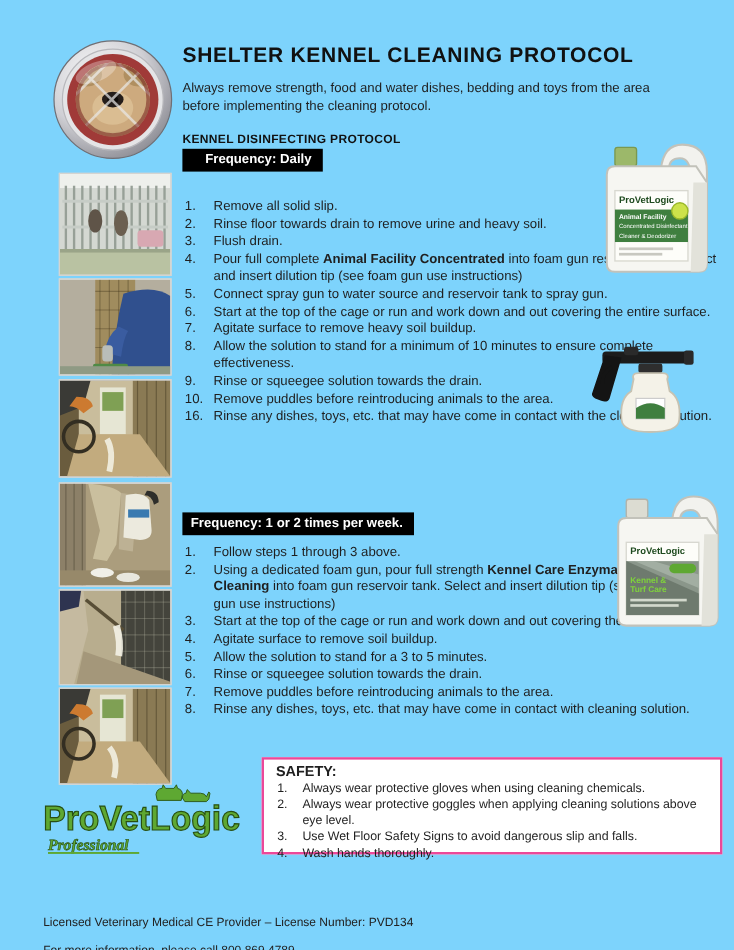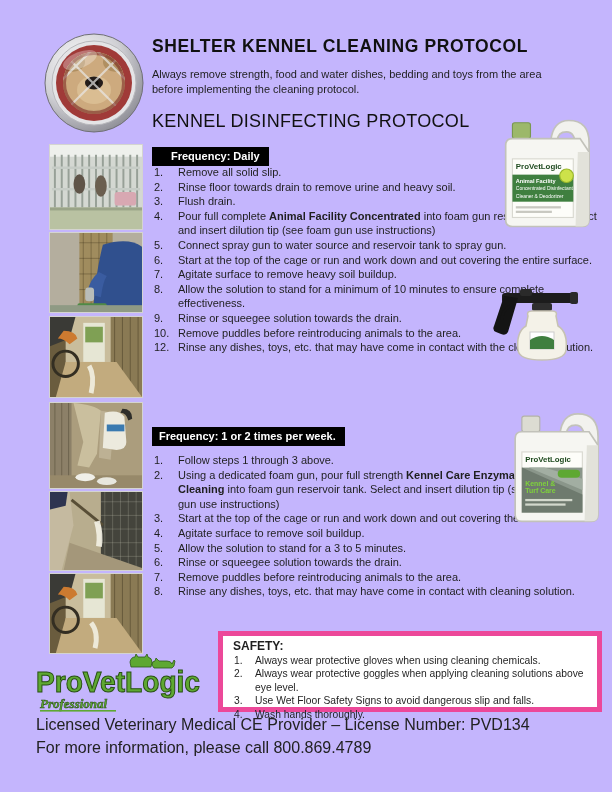--- a/index.html
+++ b/index.html
@@ -1,47 +1,47 @@
 <!DOCTYPE html>
 <html><head>
 <meta charset="utf-8">
 <style>
   html,body{margin:0;padding:0;background:#ffffff;}
-  .page{position:relative;width:612px;height:792px;background:#c4b5fd;overflow:hidden;
+  .page{position:relative;width:612px;height:792px;background:#7dd3fc;overflow:hidden;
         font-family:"Liberation Sans",sans-serif;color:#1f1f1f;}
 
   .abs{position:absolute;}
 
   .title{left:152px;top:36px;width:456px;font-size:17.5px;font-weight:bold;letter-spacing:.6px;color:#111;}
   .intro{left:152px;top:67px;width:416px;font-size:11px;line-height:14.5px;}
-  h2.sec{margin:0;font-size:18px;font-weight:normal;letter-spacing:.3px;color:#111;}
+  h2.sec{margin:0;font-size:10px;font-weight:bold;letter-spacing:.3px;color:#111;}
   .sec1{left:152px;top:111px;}
   .sec2{left:152px;top:404px;}
 
   .badge{background:#000;color:#fff;font-weight:bold;font-size:11px;padding:3px 9px 4px 7px;display:inline-block;}
-  .badge1{left:152px;top:147px;padding-left:19px;}
+  .badge1{left:152px;top:124px;padding-left:19px;}
   .badge2{left:152px;top:427px;}
 
   ol.steps{list-style:none;margin:0;padding:0;font-size:11px;line-height:14.6px;}
   ol.steps li{position:relative;padding-left:26px;}
   ol.steps .num{position:absolute;left:2px;}
   #list1{left:152px;top:165px;width:456px;}
   #list2{left:152px;top:453px;width:456px;}
   #list1 li:nth-of-type(2){max-width:356px;}
   #list1 li:nth-of-type(8){max-width:400px;}
   #list2 li:nth-of-type(1),#list2 li:nth-of-type(2){max-width:392px;}
 
-  .safety-box{left:218px;top:631px;width:384px;height:81px;border:5px solid #ec4899;
+  .safety-box{left:218px;top:631px;width:384px;height:81px;border:2px solid #ec4899;
               box-sizing:border-box;padding:3px 6px 0 8px;background:#fff;}
   .safety-box h3{margin:0 0 1px 2px;font-size:12px;font-weight:bold;}
   ol.safety{list-style:none;margin:0;padding:0;font-size:10.3px;line-height:13.4px;}
   ol.safety li{position:relative;padding-left:24px;}
   ol.safety .num{position:absolute;left:3px;}
 
-  .footer-line{left:36px;font-size:16px;color:#222;}
+  .footer-line{left:36px;font-size:10px;color:#222;margin-top:48px;}
   .f1{top:716px;}
   .f2{top:739px;}
 
   .photo{left:49px;width:94px;border:1px solid #d4d4d0;box-sizing:border-box;background:#ddd;overflow:hidden;}
   .p1{top:144px;height:86px;}
   .p2{top:232px;height:81px;}
   .p3{top:316px;height:82px;}
   .p4{top:402px;height:87px;}
   .p5{top:491px;height:80px;}
   .p6{top:573px;height:81px;}
@@ -252,21 +252,21 @@
       <li><span class="num">6.</span><span>Start at the top of the cage or run and work down and out covering the entire surface.</span><b></b><span></span></li>
 
       <li><span class="num">7.</span><span>Agitate surface to remove heavy soil buildup.</span><b></b><span></span></li>
 
       <li><span class="num">8.</span><span>Allow the solution to stand for a minimum of 10 minutes to ensure complete effectiveness.</span><b></b><span></span></li>
 
       <li><span class="num">9.</span><span>Rinse or squeegee solution towards the drain.</span><b></b><span></span></li>
 
       <li><span class="num">10.</span><span>Remove puddles before reintroducing animals to the area.</span><b></b><span></span></li>
 
-      <li><span class="num">12.</span><span>Rinse any dishes, toys, etc. that may have come in contact with the cleaning solution.</span><b></b><span></span></li>
+      <li><span class="num">16.</span><span>Rinse any dishes, toys, etc. that may have come in contact with the cleaning solution.</span><b></b><span></span></li>
     </ol>
 
   <div class="abs badge badge2">Frequency: 1 or 2 times per week.</div>
 
   <ol class="abs steps" id="list2">
 
       <li><span class="num">1.</span><span>Follow steps 1 through 3 above.</span><b></b><span></span></li>
 
       <li><span class="num">2.</span><span>Using a dedicated foam gun, pour full strength </span><b>Kennel Care Enzymatic Floor Cleaning</b><span> into foam gun reservoir tank. Select and insert dilution tip (see foam gun use instructions)</span></li>
 

